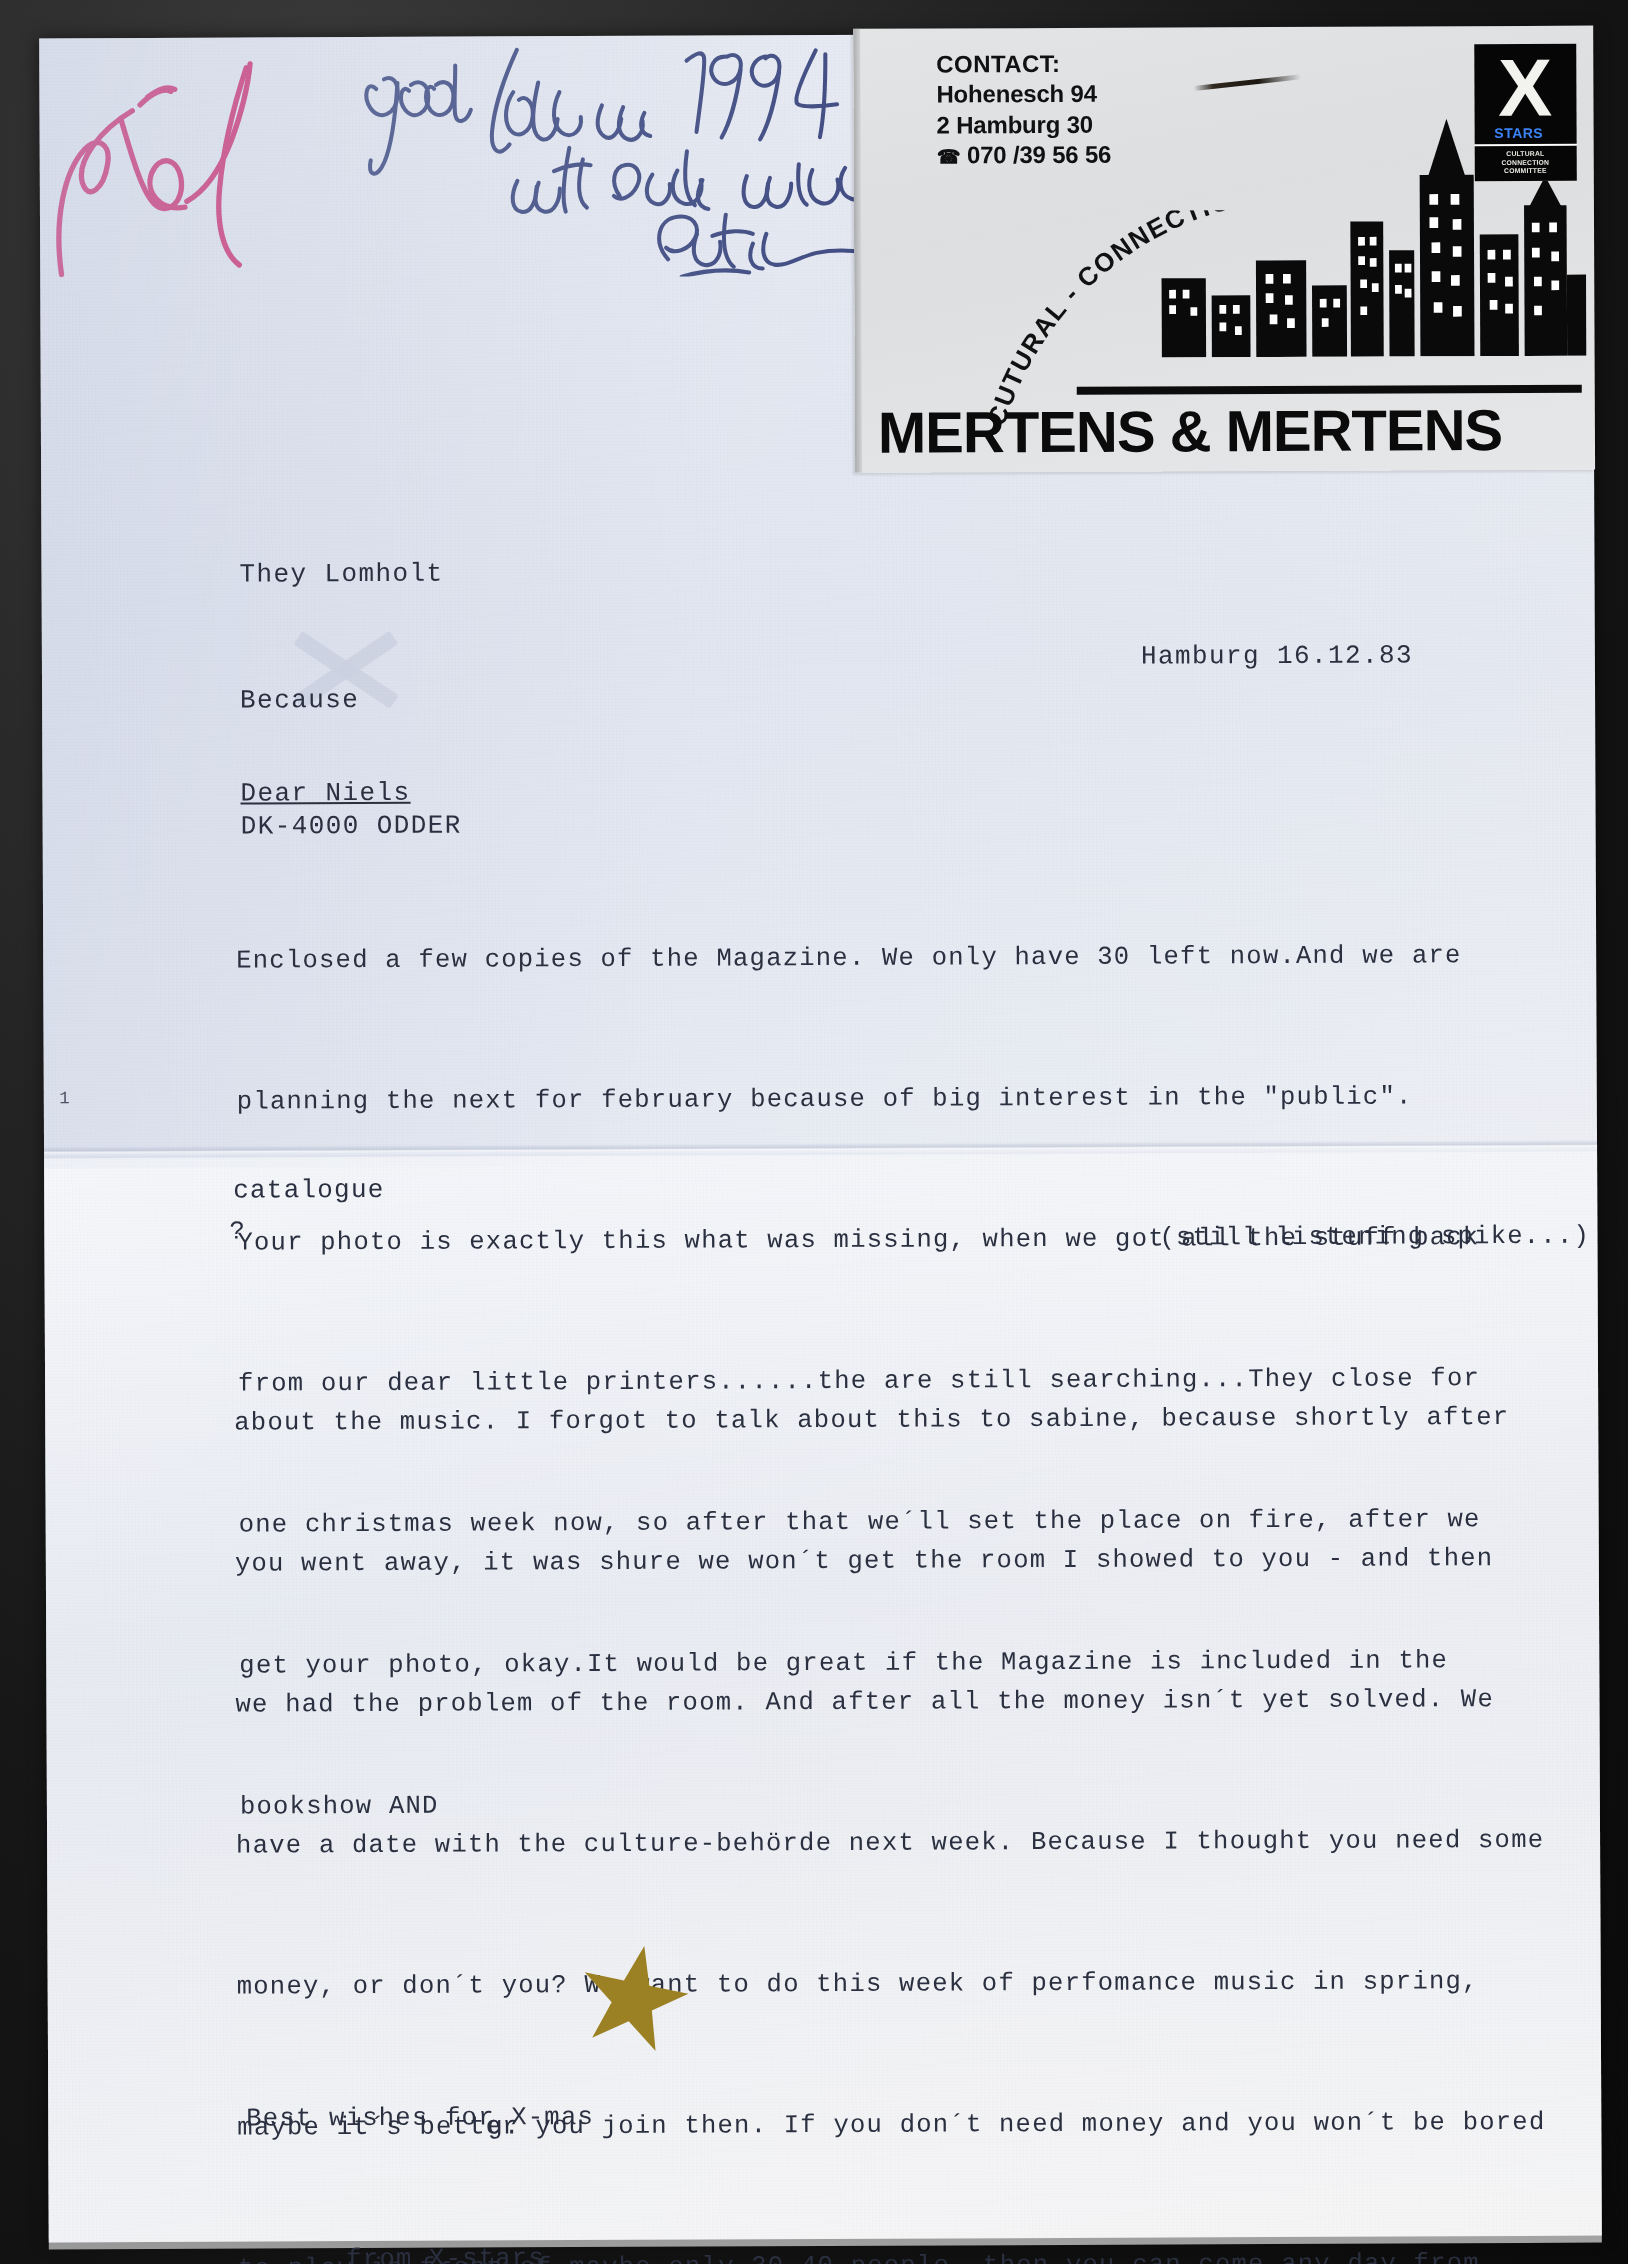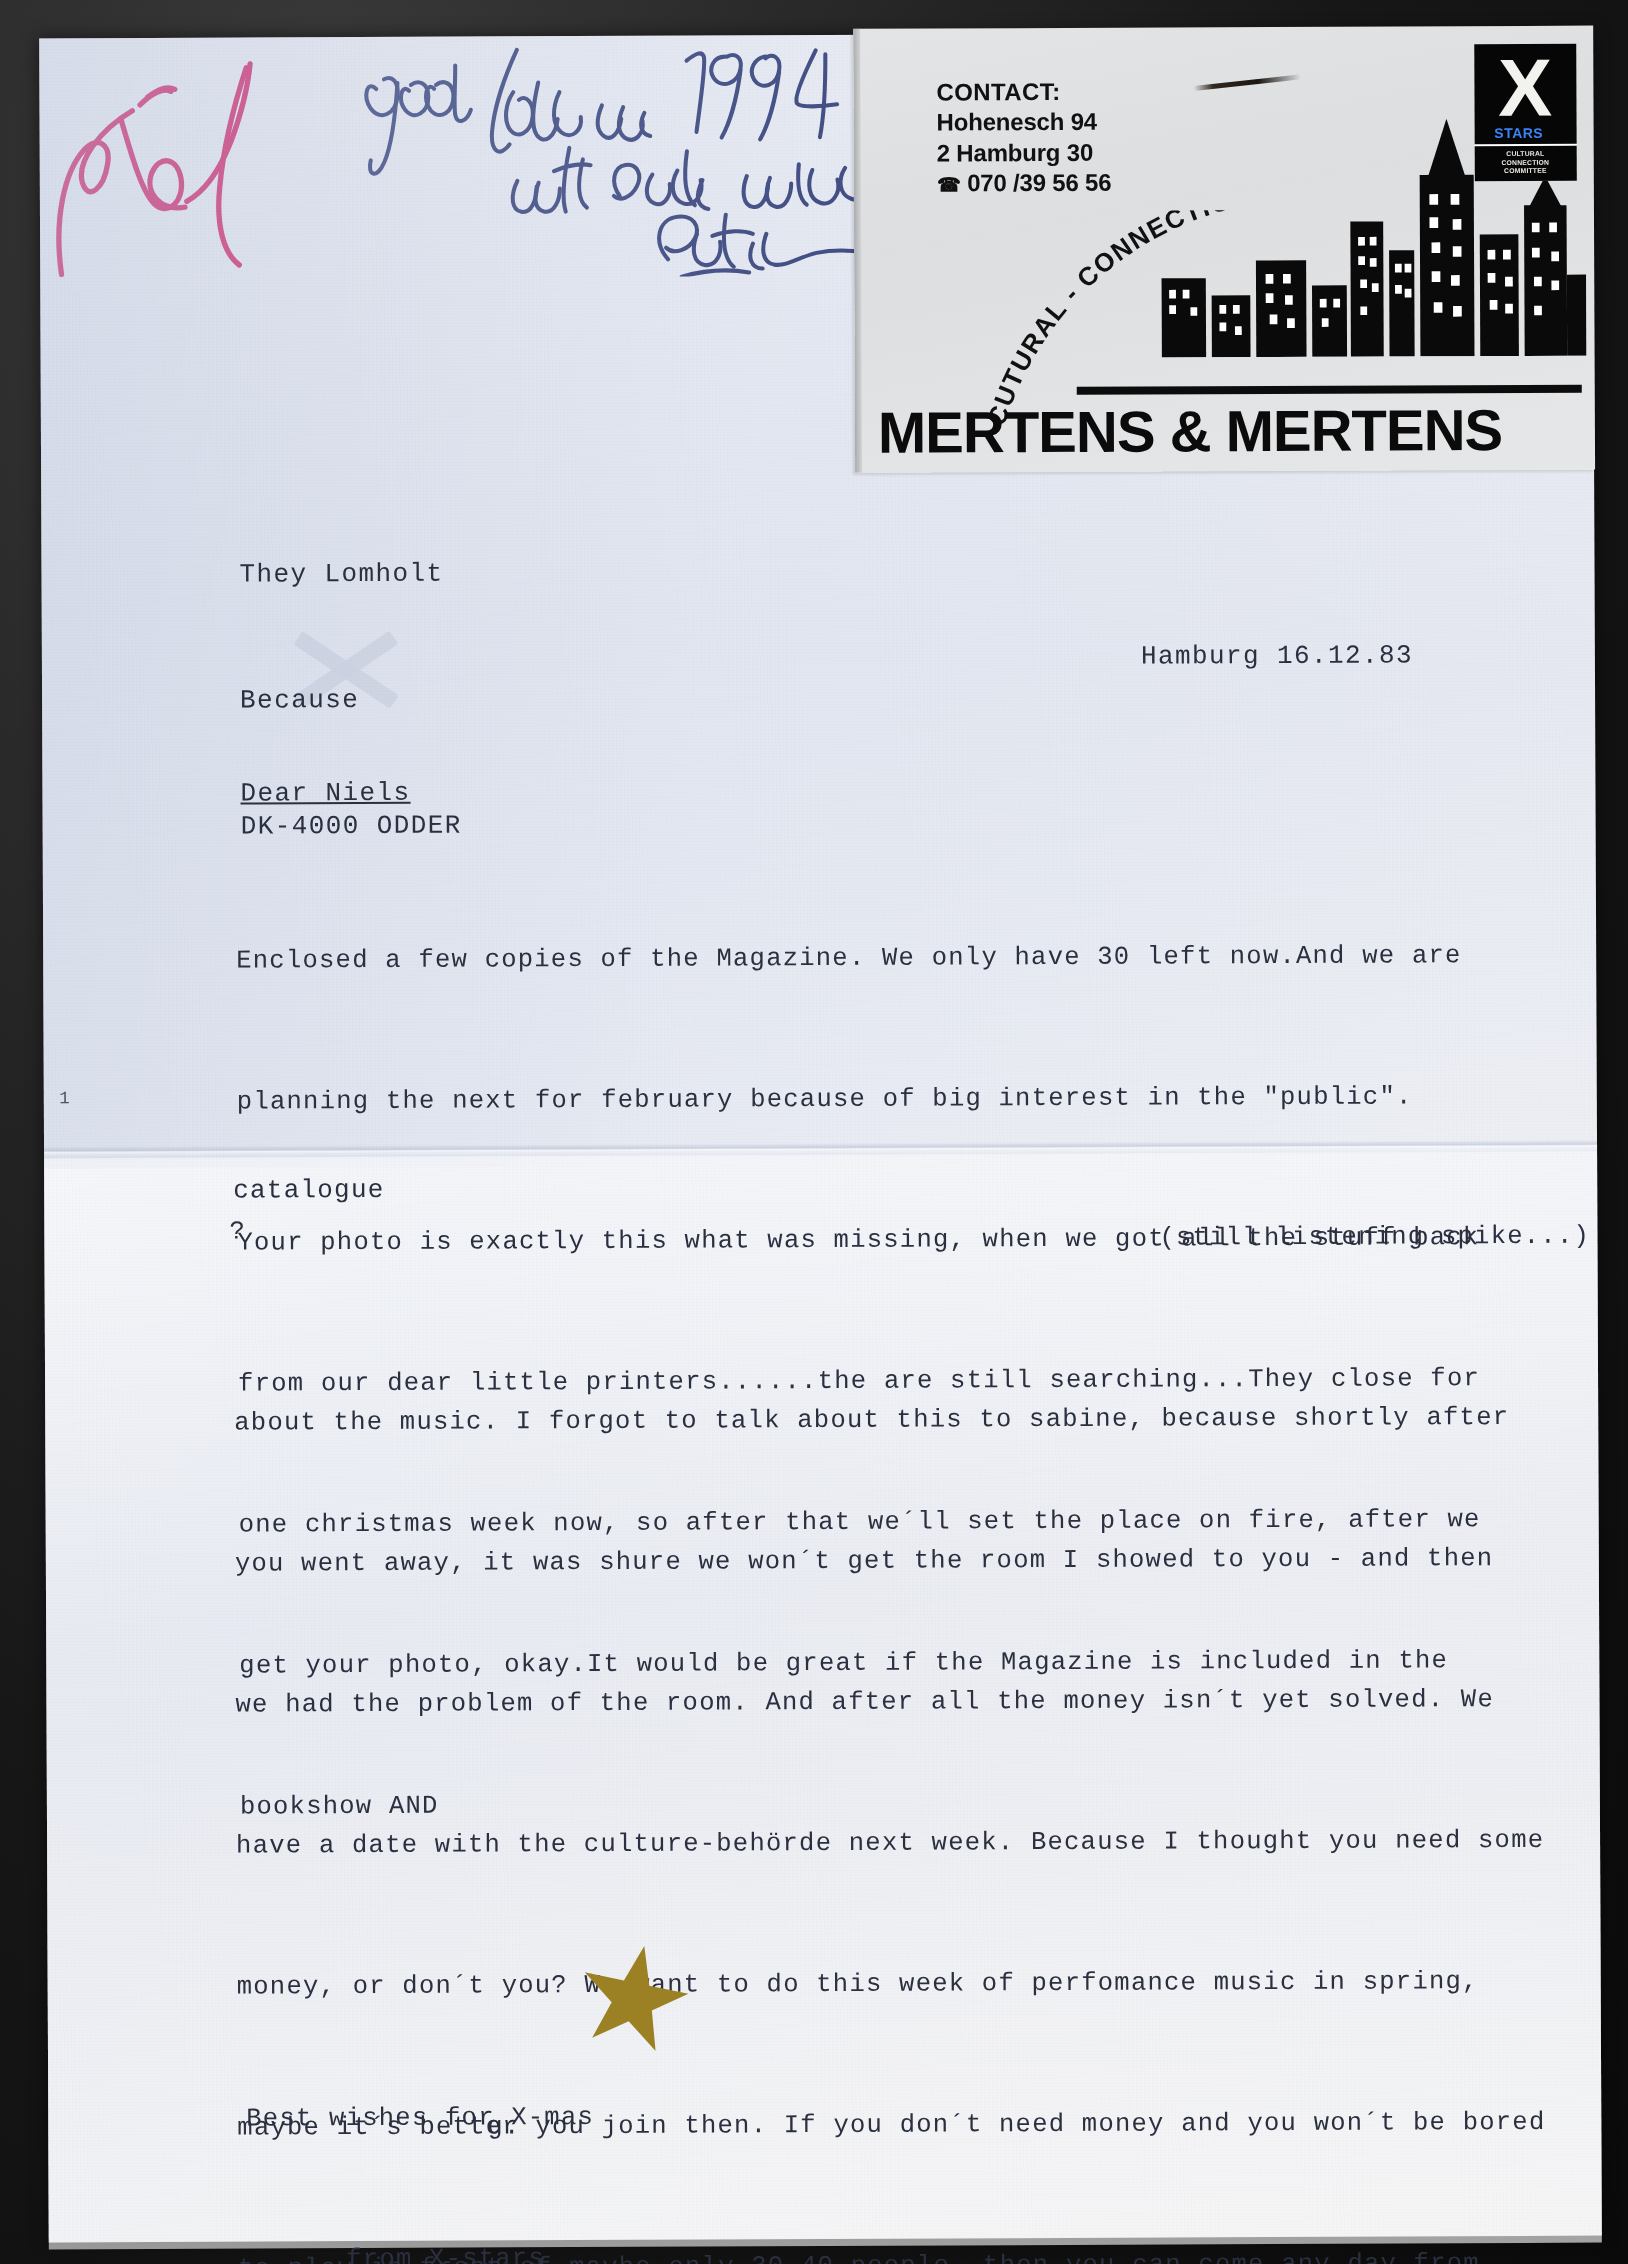--- a/index.html
+++ b/index.html
@@ -113,21 +113,21 @@
   .lh-contact {
     position: absolute;
     left: 83px; top: 21px;
     color: #111;
     font-family: "Liberation Sans", sans-serif;
     font-weight: bold;
     font-size: 24px;
     line-height: 1.26;
     letter-spacing: -0.2px;
   }
-  .lh-contact .ln1 { letter-spacing: 0.4px; margin-top: 28px; }
+  .lh-contact .ln1 { letter-spacing: 0.4px; }
   .phone-glyph { font-size: 19.3px; }
 
   .lh-arc {
     position: absolute;
     left: 135px; top: 183px;
     width: 454px; height: 241px;
     pointer-events: none;
   }
   .lh-arc text {
     font-family: "Liberation Sans", sans-serif;

